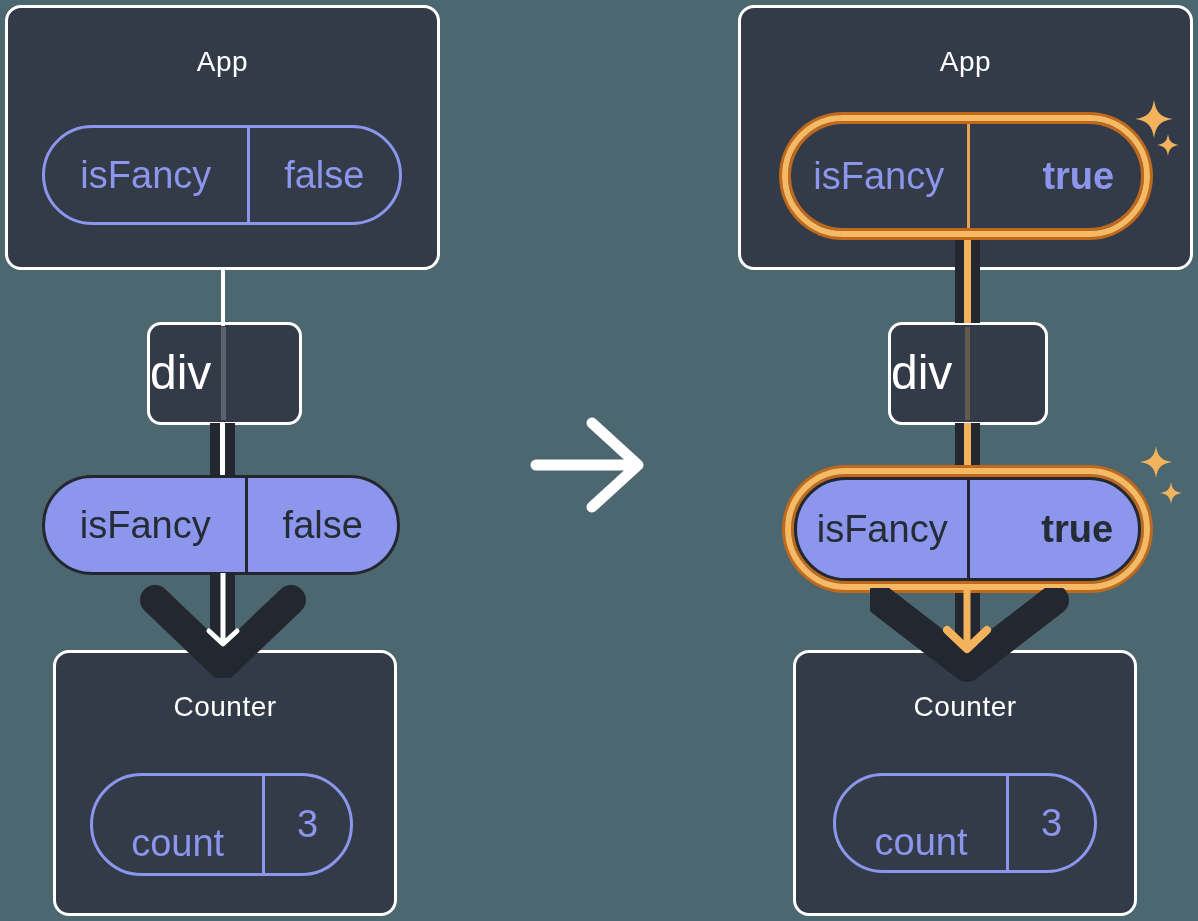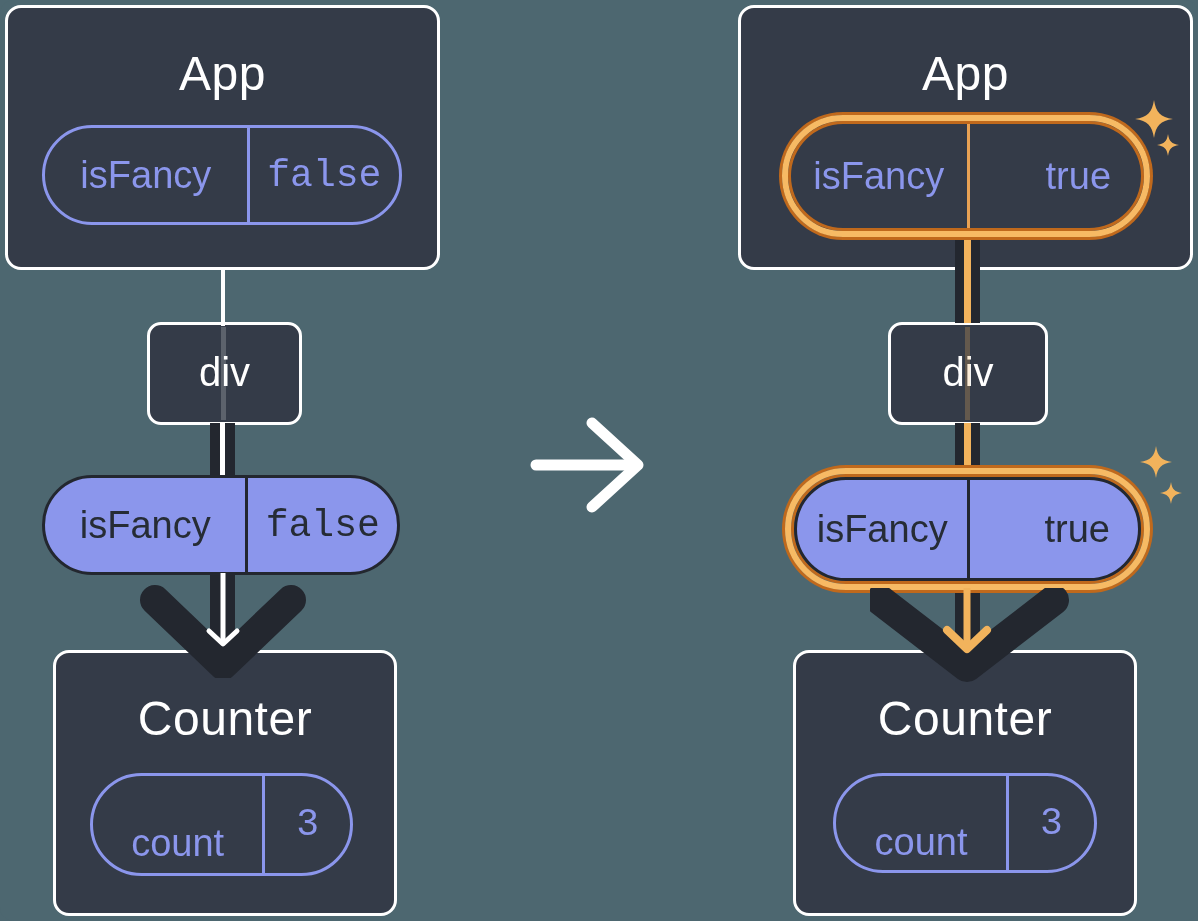--- a/index.html
+++ b/index.html
@@ -17,49 +17,49 @@
   
   .card {
     position:absolute;
     background:#343B48;
     border:3px solid #FFFFFF;
     border-radius:16px;
     z-index:1;
   }
   .card-title {
     color:#FFFFFF;
-    font-size:48px;
+    font-size:28px;
     text-align:center;
     margin-top:38px;
     letter-spacing:0.5px;
   }
   .b-app     { left:5px;   top:5px;   width:435px; height:265px; }
   .a-app     { left:738px; top:5px;   width:455px; height:265px; }
   .b-counter { left:53px;  top:650px; width:344px; height:266px; }
   .a-counter { left:793px; top:650px; width:344px; height:266px; }
   .b-div     { left:147px; top:322px; width:155px; height:103px; border-radius:14px; }
   .a-div     { left:888px; top:322px; width:160px; height:103px; border-radius:14px; }
   .div-label {
-    color:#FFFFFF; font-size:40px; text-align:center;
+    color:#FFFFFF; font-size:48px; 
     line-height:95px; position:relative; z-index:3;
   }
 
   
   .pill {
     position:absolute;
     display:flex; align-items:stretch;
     border-radius:999px;
     z-index:4;
     font-size:38px;
   }
   .pill .cell {
     display:flex; align-items:center; justify-content:center;
   }
   .pill .cell.name  { flex:1.35; }
-  .pill .cell.value { flex:1;font-family:Liberation Mono, monospace; }
+  .pill .cell.value { flex:1; }
   .pill .cell.name-wide { flex:2;margin-top:38px; }
   .pill .divider { width:3px; }
 
   .pill-outline { border:3px solid #8B96EC; color:#8B96EC; }
   .pill-outline .divider { background:#8B96EC; }
 
   .pill-solid { background:#8B96EC; border:3px solid #23272F; color:#262C35; }
   .pill-solid .divider { background:#23272F; }
 
   .b-app-pill   { left:42px;  top:125px; width:360px; height:100px; }
@@ -76,21 +76,21 @@
     display:flex;
     z-index:4;
     font-size:38px;
   }
   .ring-inner {
     flex:1; display:flex; align-items:stretch;
     border-radius:999px; margin:3px;
   }
   .ring-inner .cell { display:flex; align-items:center; justify-content:center; }
   .ring-inner .cell.name  { flex:1.4; }
-  .ring-inner .cell.value { flex:1; font-weight:normal;margin-left:46px; }
+  .ring-inner .cell.value { flex:1; font-weight:bold;margin-left:46px; }
   .ring-inner .divider { width:3px; }
 
   .ring-inner.hollow { color:#8B96EC; }
   .ring-inner.hollow .divider { background:#E9A254; }
 
   .ring-inner.solid {
     background:#8B96EC; border:3px solid #23272F; color:#262C35;
   }
   .ring-inner.solid .divider { background:#23272F; }
 

